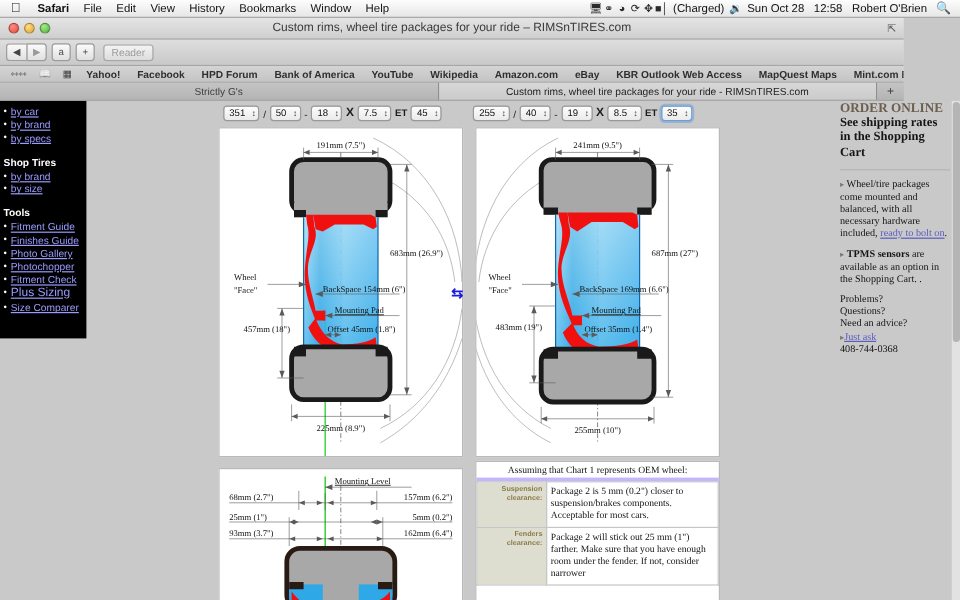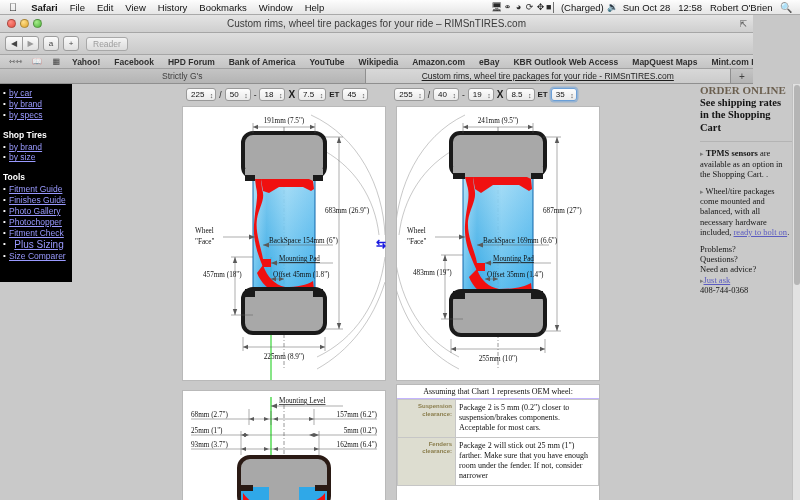--- a/index.html
+++ b/index.html
@@ -86,38 +86,38 @@
 
   .tabbar{
     height:15px; background:linear-gradient(#b9b9b9,#aeaeae);
     display:flex; align-items:stretch; border-bottom:1px solid #8f8f8f;
   }
   .tab{
     flex:1; display:flex; align-items:center; justify-content:center;
     font-size:8.5px; color:#3f3f3f; border-right:1px solid #8f8f8f;
     background:linear-gradient(#c4c4c4,#b4b4b4); overflow:hidden; white-space:nowrap;
   }
-  .tab.active{ background:linear-gradient(#d8d8d8,#cbcbcb); color:#1d1d1d;text-decoration:underline; }
+  .tab.active{ background:linear-gradient(#d8d8d8,#cbcbcb); color:#1d1d1d; }
   .tabplus{ width:22px; display:flex; align-items:center; justify-content:center;
     font-size:10px; color:#3f3f3f; background:linear-gradient(#c4c4c4,#b4b4b4); }
 
   
   .page{ position:absolute; top:69px; left:0; width:800px; height:431px; background:#c9c9c9; overflow:hidden; }
 
   .leftnav{
     position:absolute; left:0; top:0; width:72px; height:198px;
     background:#000; color:#fff; padding:4px 3px 0 3px;
     font-size:8.5px; line-height:1.28;
   }
   .leftnav ul{ list-style:none; margin:0 0 0 6px; padding:0; }
   .leftnav li{ position:relative; padding-left:0; }
   .leftnav li:before{ content:"•"; position:absolute; left:-6px; color:#fff; font-size:8px; }
   .leftnav a{ color:#9a9aff; text-decoration:underline; }
   .leftnav .hdr{ font-weight:bold; color:#fff; margin-top:9px; margin-bottom:1px; }
-  .leftnav .big{ font-size:10px;text-align:center; }
+  .leftnav .big{ font-size:10px; }
 
   .rightcol{
     position:absolute; right:8px; top:0; width:92px; font-size:8.5px;
     font-family:"Liberation Serif", serif; line-height:1.2; color:#151515;
   }
   .rightcol .clip{ height:13px; overflow:hidden; color:#6b5f4f; font-weight:bold; font-size:11px;}
   .rightcol h3{ font-size:10.5px; font-weight:bold; line-height:1.18; margin-bottom:2px; }
   .rightcol hr{ border:none; border-top:1px solid #b4b4b4; margin:7px 0 6px 0; }
   .rightcol p{ margin-bottom:7px; }
   .rightcol .arw{ color:#7b7b7b; font-size:7px; }
@@ -159,21 +159,21 @@
   svg{ display:block; }
   .dimtxt{ font-family:"Liberation Serif", serif; font-size:7.2px; fill:#111; }
   .dimline{ stroke:#5a5a5a; stroke-width:.5; fill:none; }
   .ctrline{ stroke:#444; stroke-width:.55; stroke-dasharray:4 2 1 2; fill:none; }
   .arcline{ stroke:#9a9a9a; stroke-width:.55; fill:none; }
   .ul{ text-decoration:underline; }
 
   
   .cltitle{
     font-family:"Liberation Serif", serif; font-size:8px; text-align:center;
-    padding:2px 0 2px 0; border-bottom:1px solid #c4b5fd; color:#111;
+    padding:2px 0 2px 0; border-bottom:3px solid #c4b5fd; color:#111;
   }
   .cltable{ width:100%; border-collapse:collapse; table-layout:fixed; }
   .cltable td{ border:1px solid #c6c6c6; vertical-align:top; padding:3px 3px; }
   .cltable td.lbl{
     width:58px; background:#ddddd0; text-align:right;
     font-family:"Liberation Sans", sans-serif; font-size:6px; font-weight:bold; color:#8a7d4c; line-height:1.25;
   }
   .cltable td.val{
     font-family:"Liberation Serif", serif; font-size:8px; line-height:1.28; color:#111;
   }
@@ -274,21 +274,21 @@
         <li><a>Photo Gallery</a></li>
         <li><a>Photochopper</a></li>
         <li><a>Fitment Check</a></li>
         <li class="big"><a>Plus Sizing</a></li>
         <li><a>Size Comparer</a></li>
       </ul>
     </div>
 
     <div class="selrow">
       <div class="selgrp">
-        <span class="sel">225</span>
+        <span class="sel">351</span>
         <span class="seplab">/</span>
         <span class="sel">50</span>
         <span class="seplab">-</span>
         <span class="sel">18</span>
         <span class="seplab x">X</span>
         <span class="sel">7.5</span>
         <span class="seplab et">ET</span>
         <span class="sel">45</span>
       </div>
       <div class="selgrp">
@@ -612,25 +612,25 @@
       </div>
 
     </div>
 
     <div class="rightcol">
       <div class="clip">ORDER ONLINE</div>
       <h3>See shipping rates in the Shopping Cart</h3>
       <hr>
       <p>
         <span class="arw">▸</span>
-        <b>TPMS sensors</b><span> are available as an option in the Shopping Cart. .</span>
+        <span>Wheel/tire packages come mounted and balanced, with all necessary hardware included, </span><a>ready to bolt on</a><span>.</span>
       </p>
       <p>
         <span class="arw">▸</span>
-        <span>Wheel/tire packages come mounted and balanced, with all necessary hardware included, </span><a>ready to bolt on</a><span>.</span>
+        <b>TPMS sensors</b><span> are available as an option in the Shopping Cart. .</span>
       </p>
       <p>
         <span>Problems?</span><br>
         <span>Questions?</span><br>
         <span>Need an advice?</span><br>
         <span class="arw">▸</span><a>Just ask</a><br>
         <span>408-744-0368</span>
       </p>
     </div>
 

